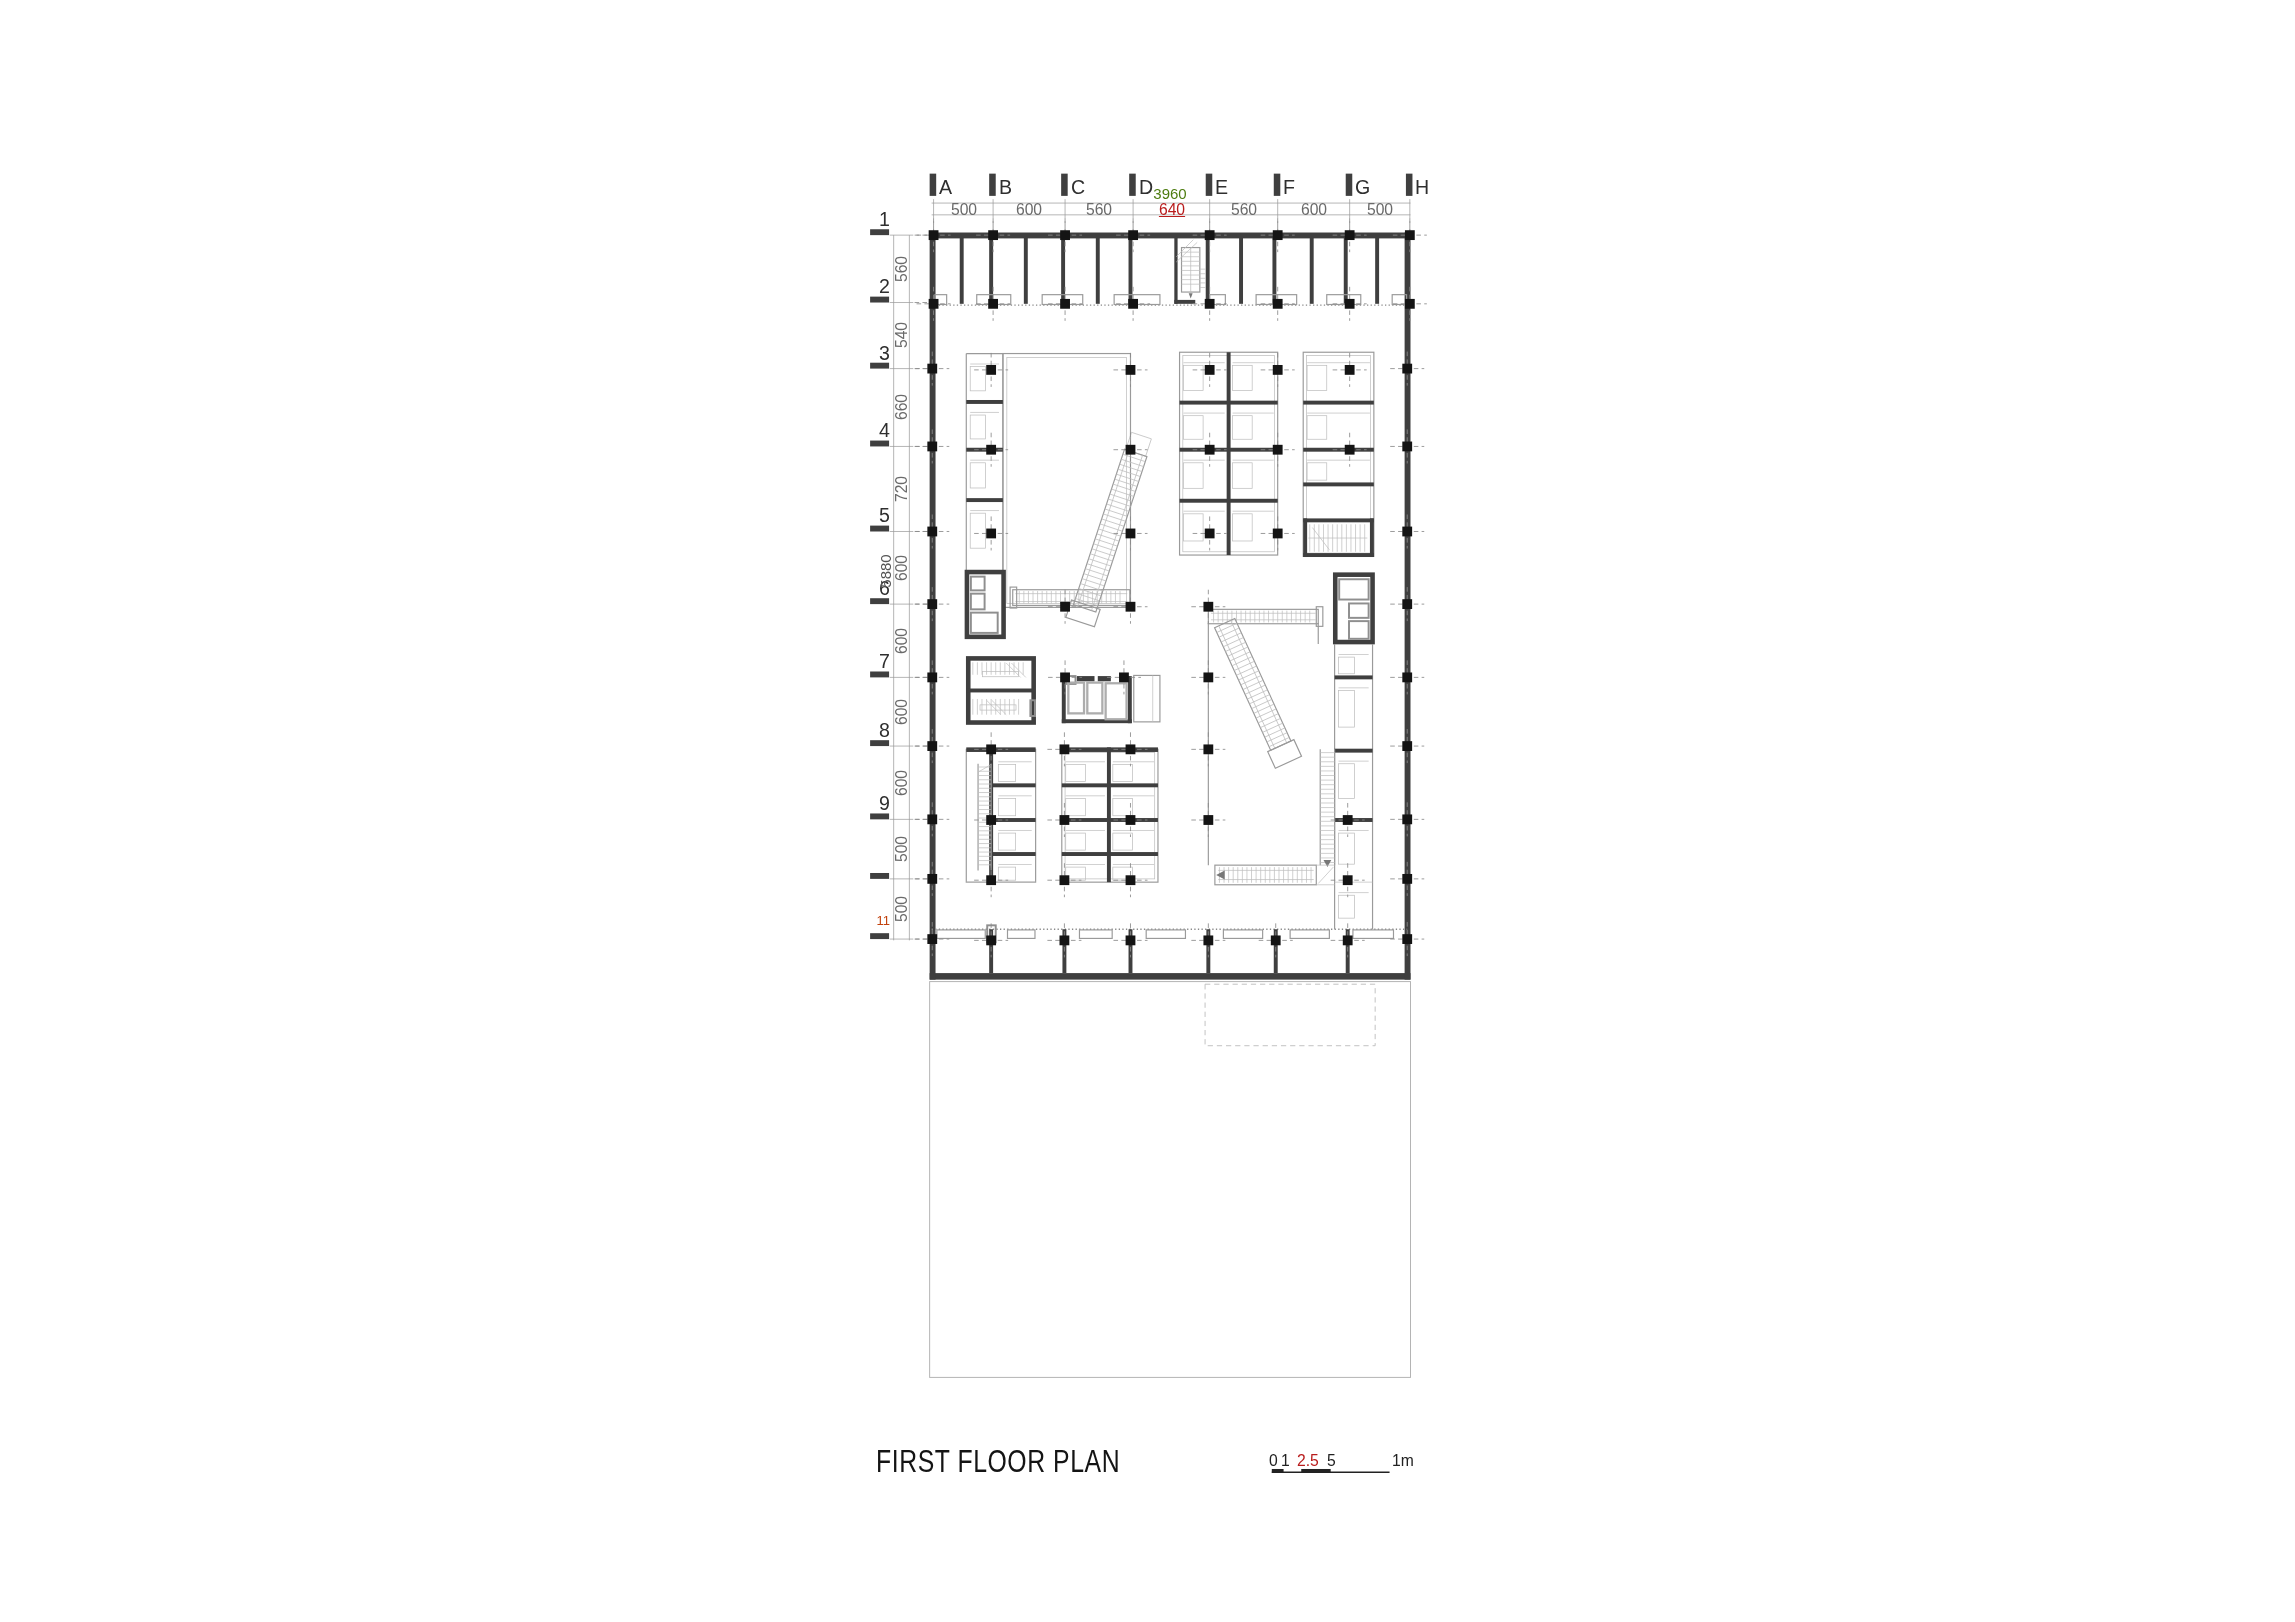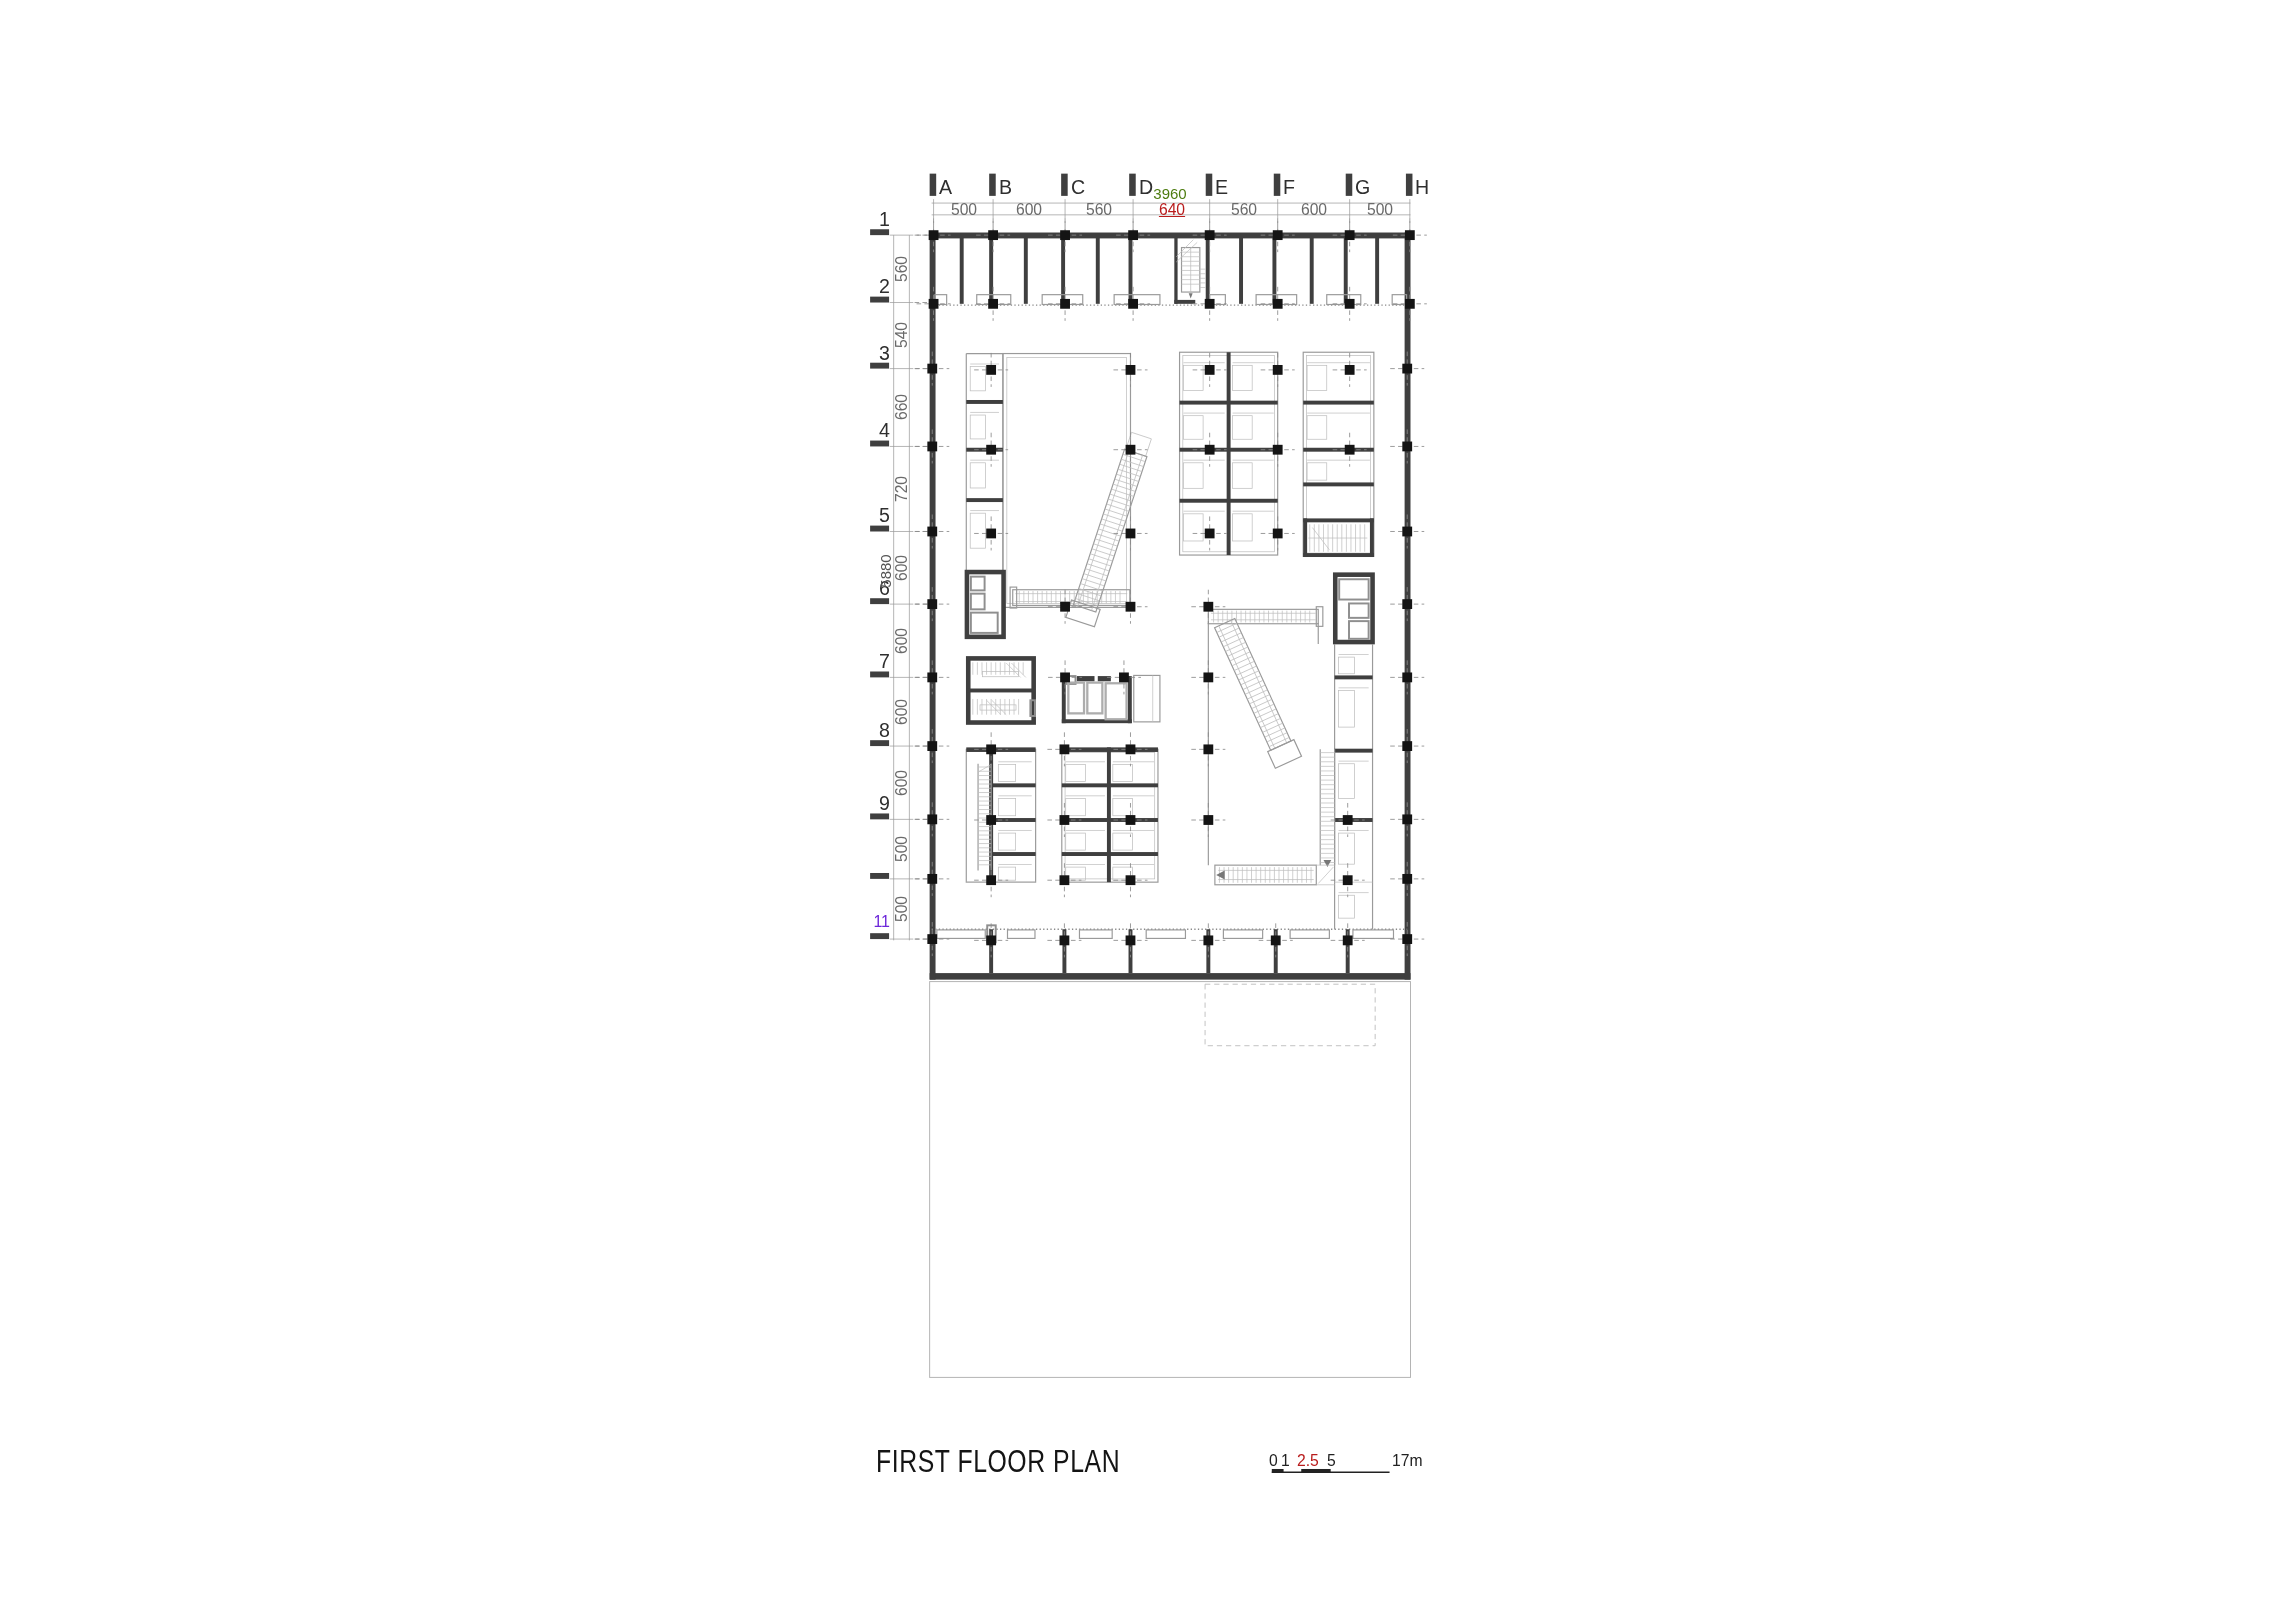--- a/index.html
+++ b/index.html
@@ -794,33 +794,33 @@
       <div class="lbl" style="left: 890px; top: 210px; font-size: 19.6px; color: rgb(47, 47, 47); transform: translateX(-100%);">1</div>
       <div class="lbl" style="left: 890px; top: 277px; font-size: 19.6px; color: rgb(47, 47, 47); transform: translateX(-100%);">2</div>
       <div class="lbl" style="left: 890px; top: 344px; font-size: 19.6px; color: rgb(47, 47, 47); transform: translateX(-100%);">3</div>
       <div class="lbl" style="left: 890px; top: 421px; font-size: 19.6px; color: rgb(47, 47, 47); transform: translateX(-100%);">4</div>
       <div class="lbl" style="left: 890px; top: 506px; font-size: 19.6px; color: rgb(47, 47, 47); transform: translateX(-100%);">5</div>
       <div class="lbl" style="left: 890px; top: 579px; font-size: 19.6px; color: rgb(47, 47, 47); transform: translateX(-100%);">6</div>
       <div class="lbl" style="left: 890px; top: 652px; font-size: 19.6px; color: rgb(47, 47, 47); transform: translateX(-100%);">7</div>
       <div class="lbl" style="left: 890px; top: 721px; font-size: 19.6px; color: rgb(47, 47, 47); transform: translateX(-100%);">8</div>
       <div class="lbl" style="left: 890px; top: 794px; font-size: 19.6px; color: rgb(47, 47, 47); transform: translateX(-100%);">9</div>
       <div class="lbl" style="left: 890px; top: 854px; font-size: 19.6px; color: rgb(47, 47, 47); transform: translateX(-100%);"></div>
-      <div class="lbl" style="left: 890px; top: 914px; font-size: 16px; color: #6d28d9; transform: translateX(-100%);">11</div>
+      <div class="lbl" style="left: 890px; top: 914px; font-size: 13px; color: #c2410c; transform: translateX(-100%);">11</div>
       <div class="lbl" style="left: 902px; top: 269px; font-size: 15.7px; color: rgb(106, 106, 106); transform: translate(-50%, -50%) rotate(-90deg);">560</div>
       <div class="lbl" style="left: 902px; top: 335px; font-size: 15.7px; color: rgb(106, 106, 106); transform: translate(-50%, -50%) rotate(-90deg);">540</div>
       <div class="lbl" style="left: 902px; top: 407px; font-size: 15.7px; color: rgb(106, 106, 106); transform: translate(-50%, -50%) rotate(-90deg);">660</div>
       <div class="lbl" style="left: 902px; top: 489px; font-size: 15.7px; color: rgb(106, 106, 106); transform: translate(-50%, -50%) rotate(-90deg);">720</div>
       <div class="lbl" style="left: 902px; top: 568px; font-size: 15.7px; color: rgb(106, 106, 106); transform: translate(-50%, -50%) rotate(-90deg);">600</div>
       <div class="lbl" style="left: 902px; top: 641px; font-size: 15.7px; color: rgb(106, 106, 106); transform: translate(-50%, -50%) rotate(-90deg);">600</div>
       <div class="lbl" style="left: 902px; top: 712px; font-size: 15.7px; color: rgb(106, 106, 106); transform: translate(-50%, -50%) rotate(-90deg);">600</div>
       <div class="lbl" style="left: 902px; top: 783px; font-size: 15.7px; color: rgb(106, 106, 106); transform: translate(-50%, -50%) rotate(-90deg);">600</div>
       <div class="lbl" style="left: 902px; top: 849px; font-size: 15.7px; color: rgb(106, 106, 106); transform: translate(-50%, -50%) rotate(-90deg);">500</div>
       <div class="lbl" style="left: 902px; top: 909px; font-size: 15.7px; color: rgb(106, 106, 106); transform: translate(-50%, -50%) rotate(-90deg);">500</div>
       <div class="lbl" style="left: 885px; top: 571px; font-size: 15px; color: rgb(85, 85, 85); transform: translate(-50%, -50%) rotate(-90deg);">5880</div>
       <div class="lbl" style="left: 876px; top: 1446px; font-size: 31px; color: rgb(20, 20, 20); transform: scaleX(0.8); transform-origin: left top; letter-spacing: 0.7px;">FIRST FLOOR PLAN</div>
       <div class="lbl" style="left: 1269px; top: 1453px; font-size: 15.7px; color: rgb(34, 34, 34);">0</div>
       <div class="lbl" style="left: 1281px; top: 1453px; font-size: 15.7px; color: rgb(34, 34, 34);">1</div>
       <div class="lbl" style="left: 1297px; top: 1453px; font-size: 15.7px; color: #b91c1c;">2.5</div>
       <div class="lbl" style="left: 1327px; top: 1453px; font-size: 15.7px; color: rgb(34, 34, 34);">5</div>
-      <div class="lbl" style="left: 1392px; top: 1453px; font-size: 15.7px; color: rgb(34, 34, 34);">17m</div>
+      <div class="lbl" style="left: 1392px; top: 1453px; font-size: 15.7px; color: rgb(34, 34, 34);">1m</div>
     </div>
 </div>
 
 
 </body></html>

